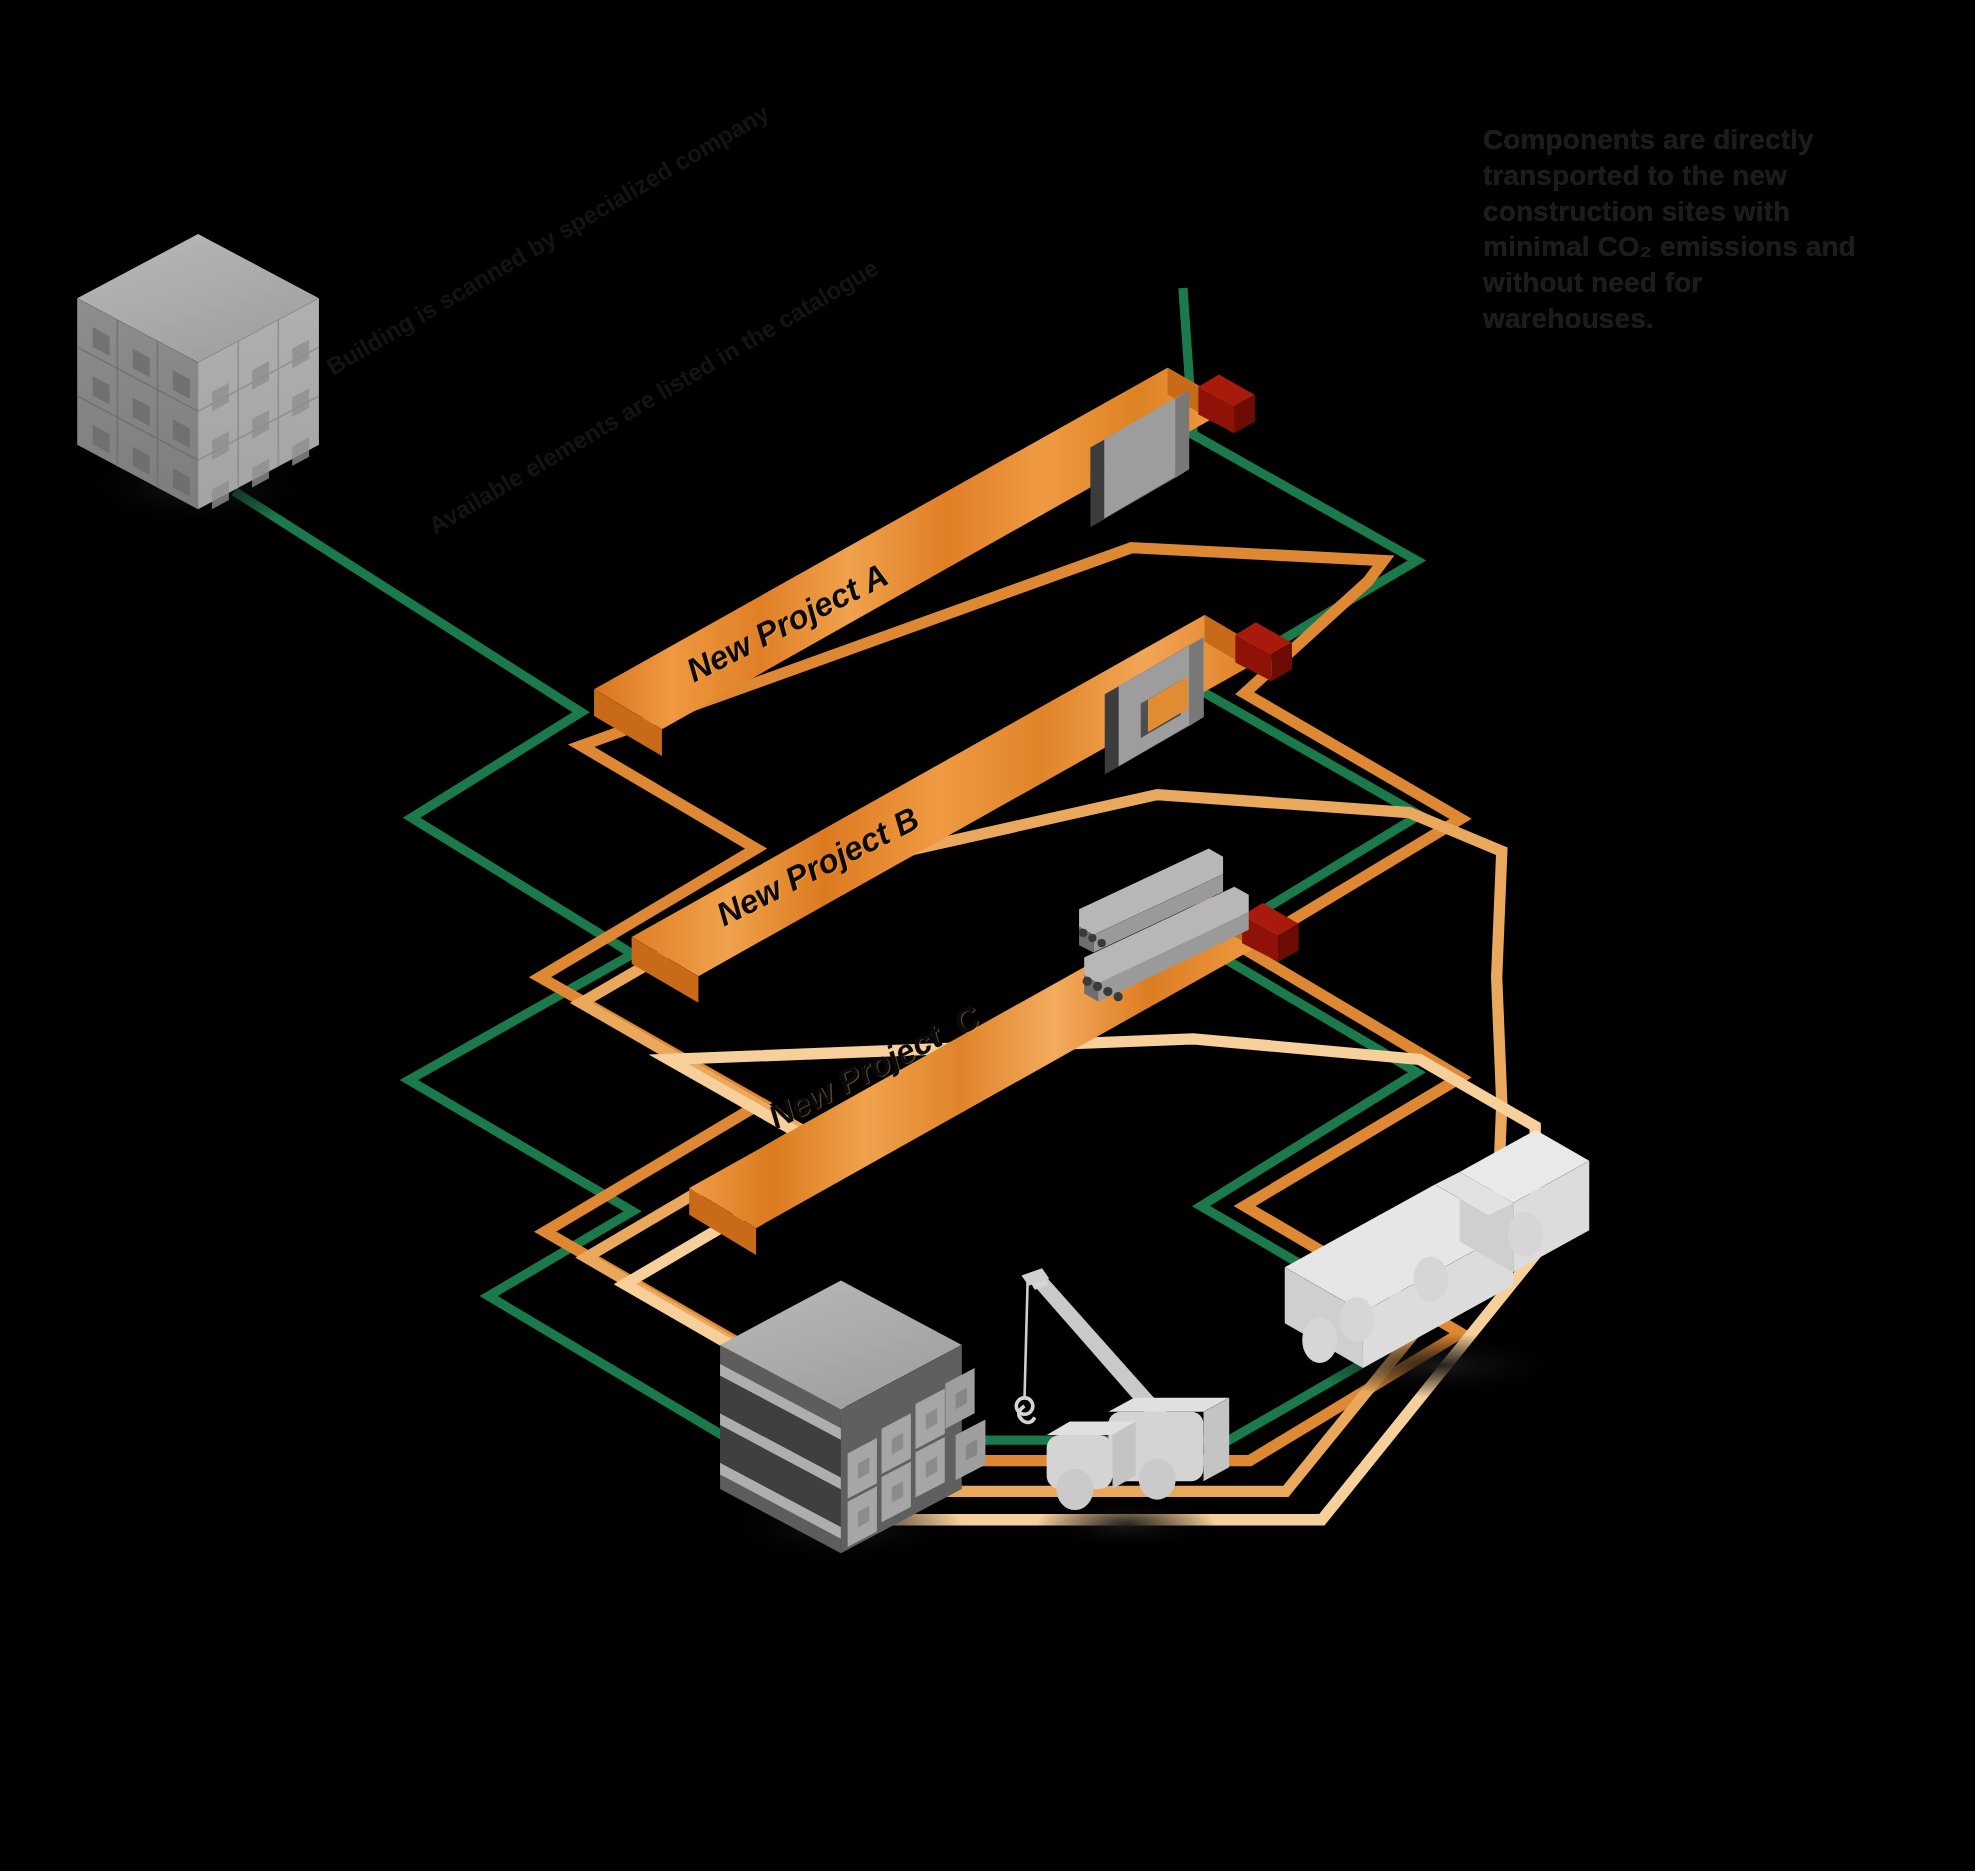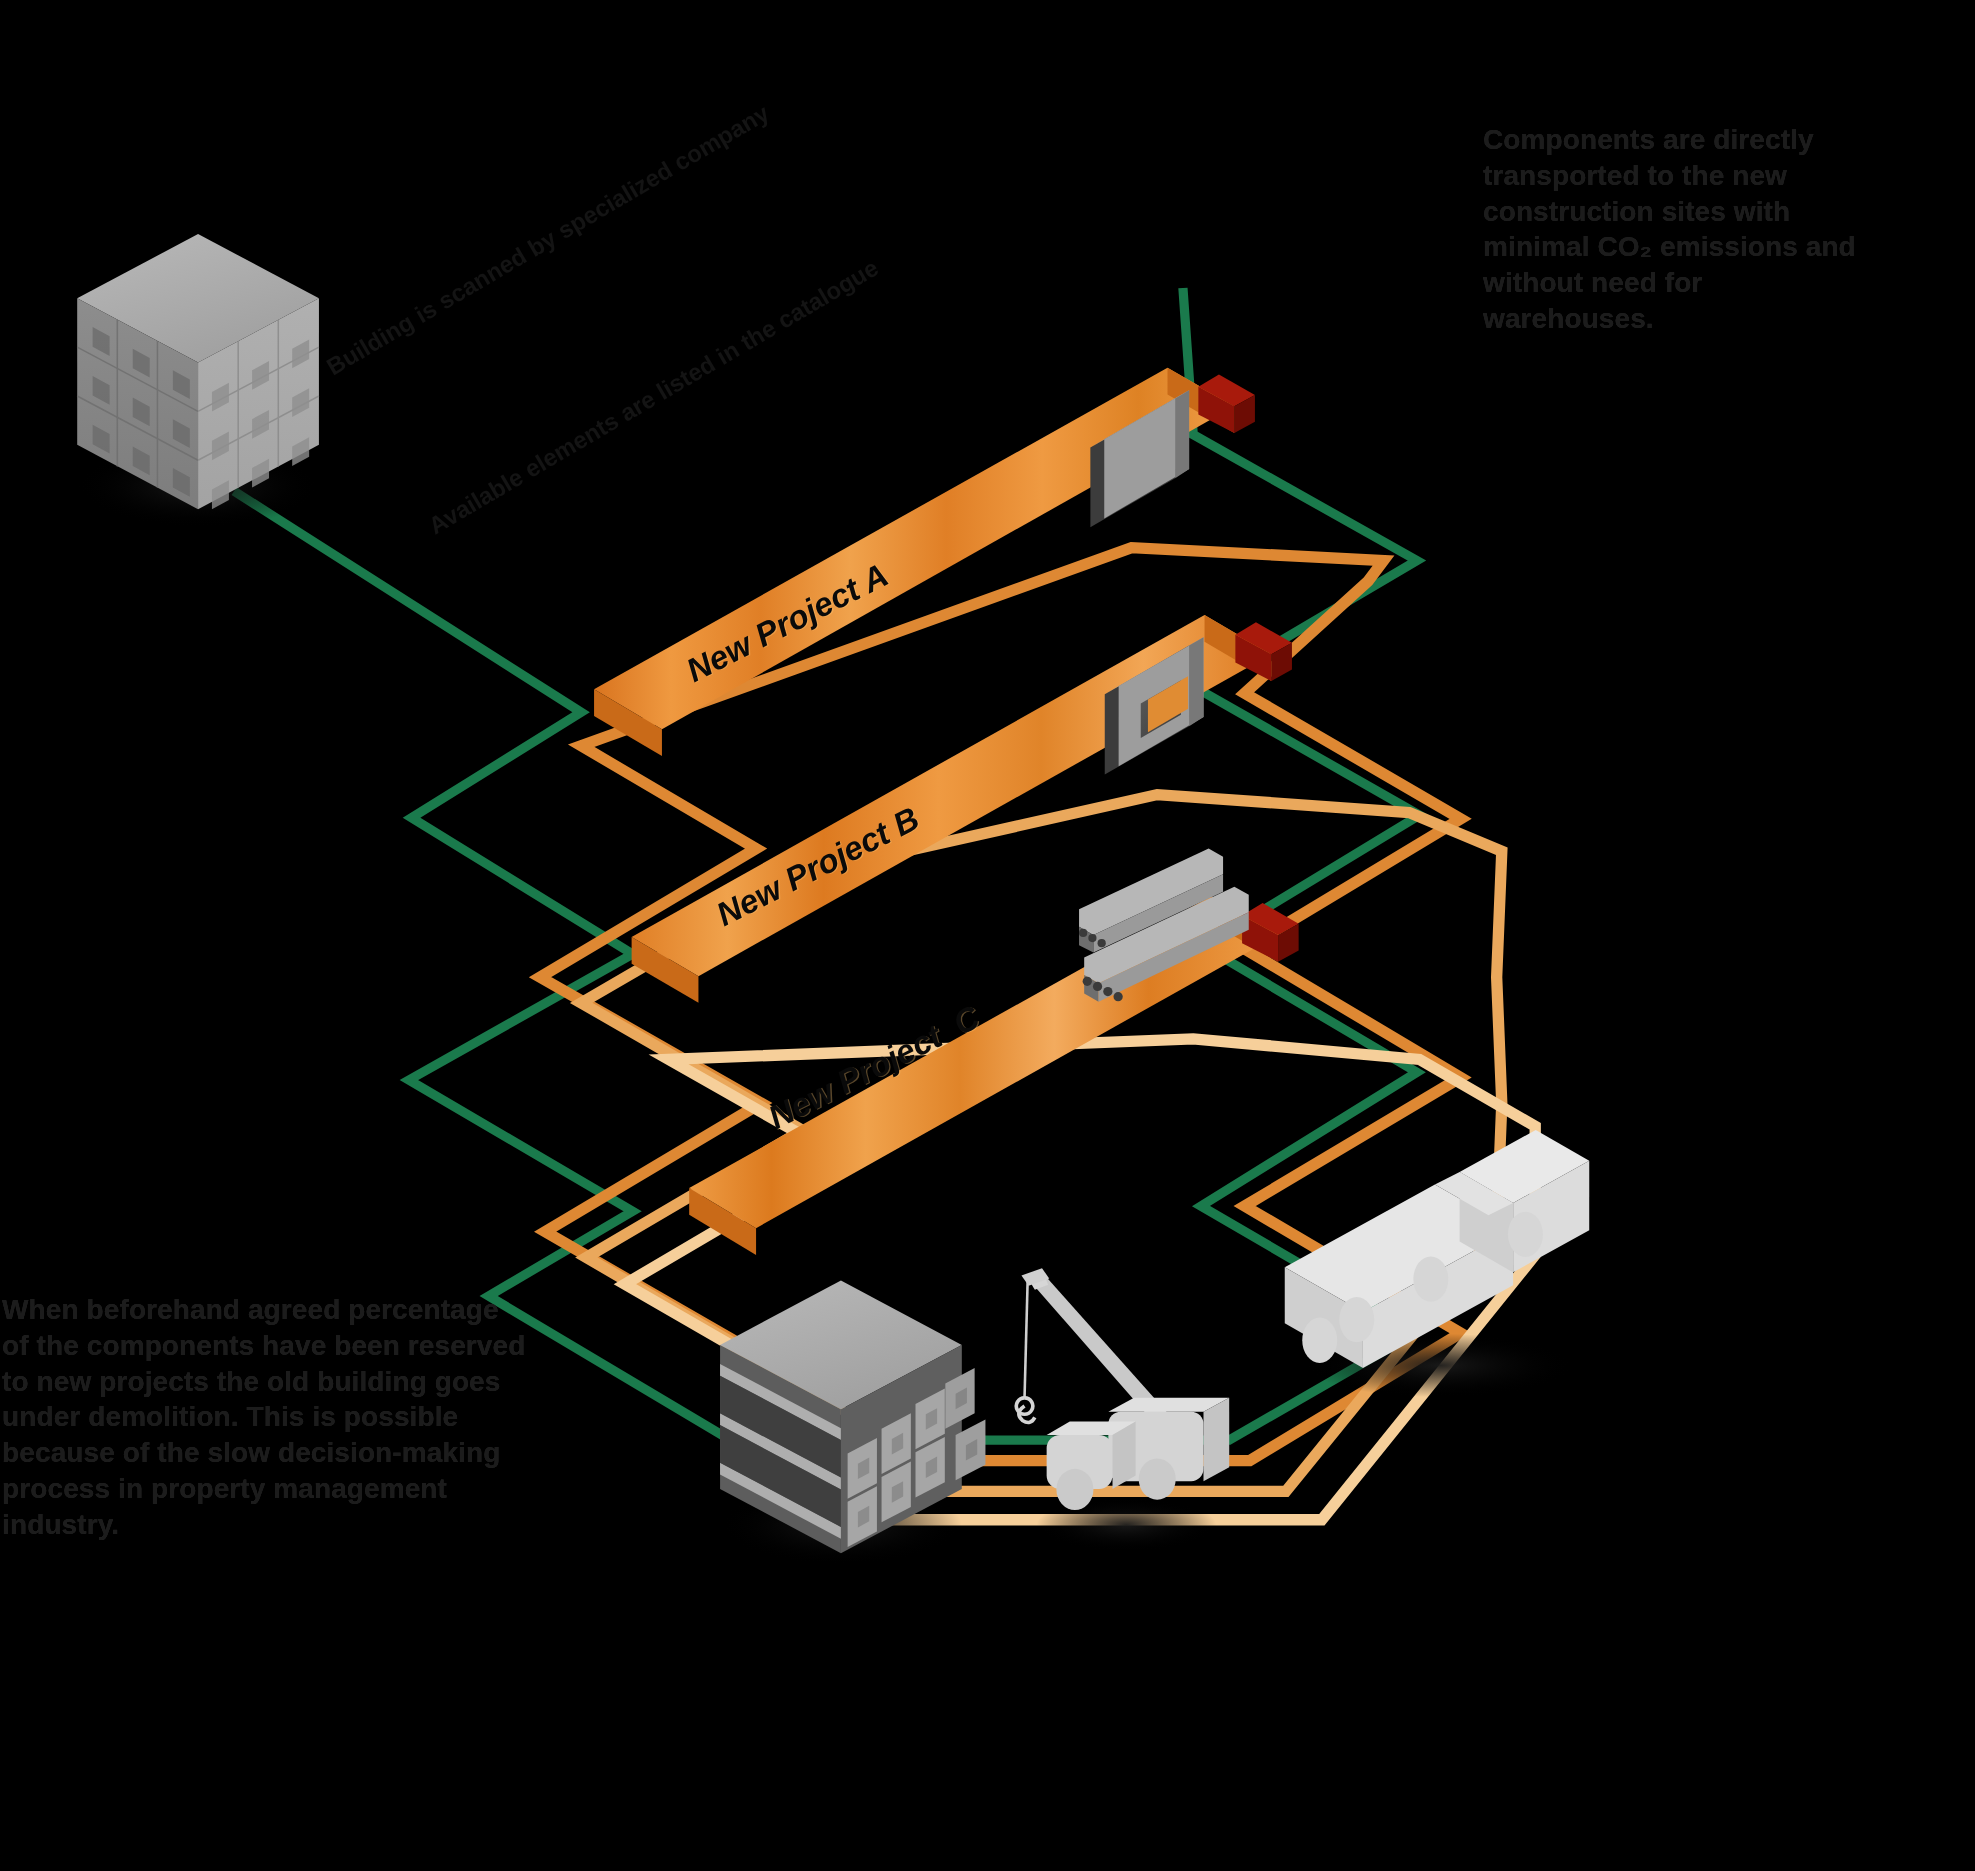--- a/index.html
+++ b/index.html
@@ -304,21 +304,20 @@
 
       <ellipse cx="2566" cy="2606" rx="34" ry="44" fill="#d6d6d6"></ellipse>
       <ellipse cx="2638" cy="2566" rx="34" ry="44" fill="#d6d6d6"></ellipse>
       <ellipse cx="2782" cy="2487" rx="34" ry="44" fill="#d6d6d6"></ellipse>
       <ellipse cx="2966" cy="2400" rx="34" ry="44" fill="#d6d6d6"></ellipse>
     </g>
   </svg>
 
   <div class="note" id="note-right">Components are directly transported to the new construction sites with minimal CO₂ emissions and without need for warehouses.</div>
 
-  <div class="note" id="note-left">When beforehand agreed percentage of the components have been reserved to new projects the old building goes under demolition. This is possible because of the slow decision-making process in property management industry.</div>
 
   <div class="diag-label" id="diag-scan">Building is scanned by specialized company</div>
 
   <div class="diag-label" id="diag-catalogue">Available elements are listed in the catalogue</div>
 
   <div class="ribbon-label" id="label-a">New Project A</div>
 
   <div class="ribbon-label" id="label-b">New Project B</div>
 
   <div class="ribbon-label" id="label-c">New Project  C</div>

